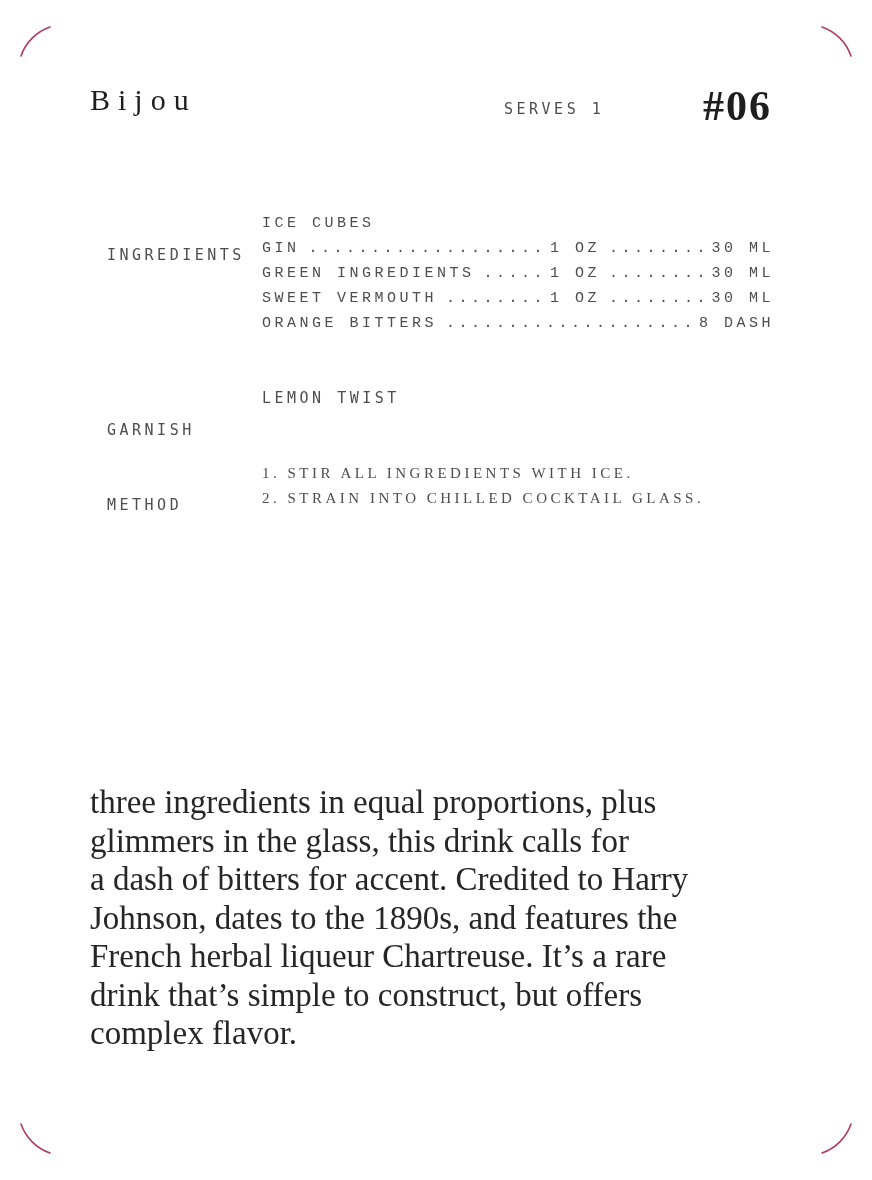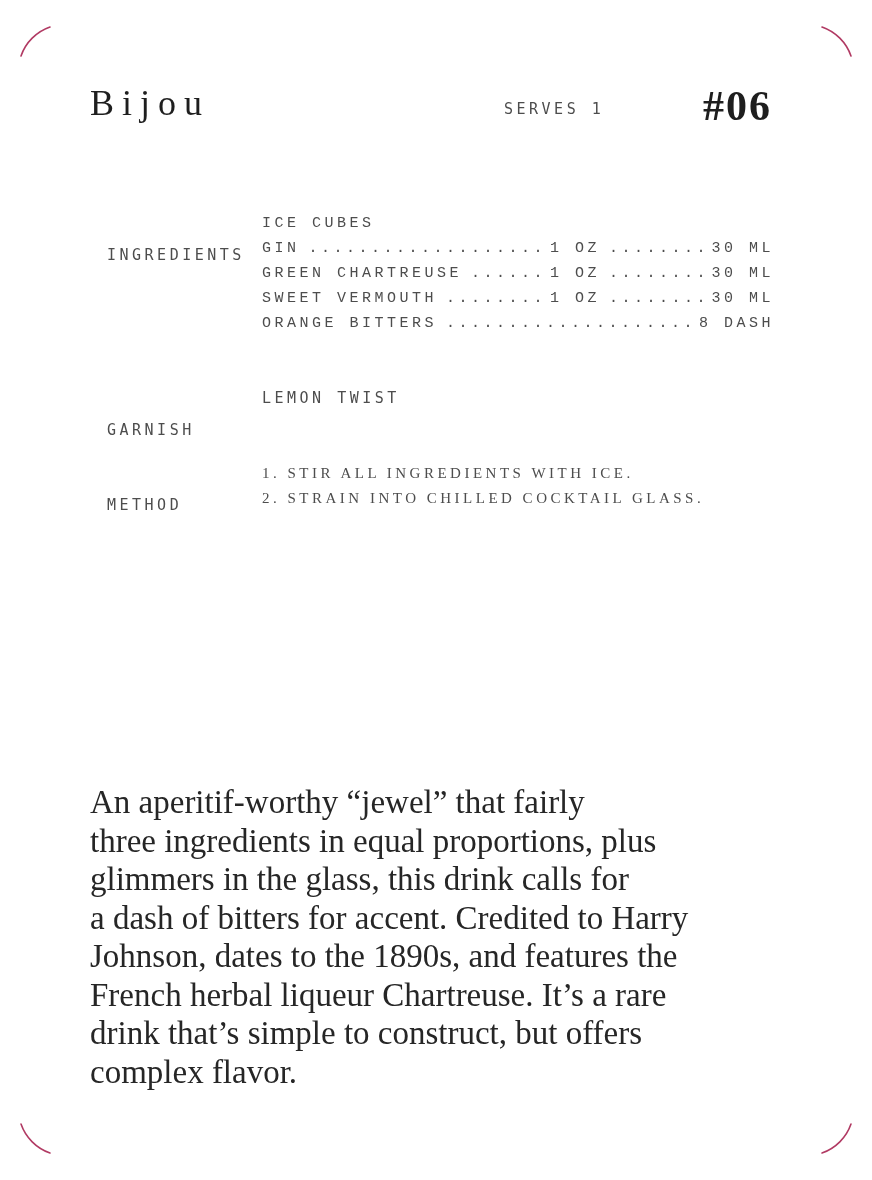--- a/index.html
+++ b/index.html
@@ -12,21 +12,21 @@
     font-family: "DejaVu Sans Mono", monospace;
   }
 
   
   .arcs { position: absolute; inset: 0; pointer-events: none; }
 
   
   .title {
     position: absolute; left: 90px; top: 85px;
     font-family: "Liberation Serif", serif;
-    font-size: 36px; line-height: 1; font-weight: 400;
+    font-size: 30px; line-height: 1; font-weight: 400;
     letter-spacing: 8px; color: #1e1e1e; white-space: nowrap;
   }
   .serves {
     position: absolute; left: 504px; top: 100px;
     font-size: 15px; letter-spacing: 3.5px; color: #4d4d4d; white-space: nowrap;
   }
   .recipe-number {
     position: absolute; right: 100px; top: 85px;
     font-family: "Liberation Serif", serif;
     font-size: 42px; line-height: 1; font-weight: 700;
@@ -100,21 +100,21 @@
       <span class="ing-left">
           <span class="ing-name">GIN</span>
           <span class="leader">..................................................</span>
         </span>
       <span class="ing-oz">1 OZ</span>
       <span class="leader leader-tight">..................................................</span>
       <span class="ing-ml">30 ML</span>
     </div>
     <div class="ing-row">
       <span class="ing-left">
-          <span class="ing-name">GREEN CHARTREUSE</span>
+          <span class="ing-name">GREEN INGREDIENTS</span>
           <span class="leader">..................................................</span>
         </span>
       <span class="ing-oz">1 OZ</span>
       <span class="leader leader-tight">..................................................</span>
       <span class="ing-ml">30 ML</span>
     </div>
     <div class="ing-row">
       <span class="ing-left">
           <span class="ing-name">SWEET VERMOUTH</span>
           <span class="leader">..................................................</span>
@@ -133,21 +133,20 @@
   <div class="label label-garnish">GARNISH</div>
   <div class="content-col garnish-v">LEMON TWIST</div>
 
   <div class="label label-method">METHOD</div>
   <div class="content-col method-s">
     <div class="method-step">1. STIR ALL INGREDIENTS WITH ICE.</div>
     <div class="method-step">2. STRAIN INTO CHILLED COCKTAIL GLASS.</div>
   </div>
 
   <div class="description">
-    <div>An aperitif-worthy “jewel” that fairly</div>
     <div>three ingredients in equal proportions, plus</div>
     <div>glimmers in the glass, this drink calls for</div>
     <div>a dash of bitters for accent. Credited to Harry</div>
     <div>Johnson, dates to the 1890s, and features the</div>
     <div>French herbal liqueur Chartreuse. It’s a rare</div>
     <div>drink that’s simple to construct, but offers</div>
     <div>complex flavor.</div>
   </div>
 
 </div>

